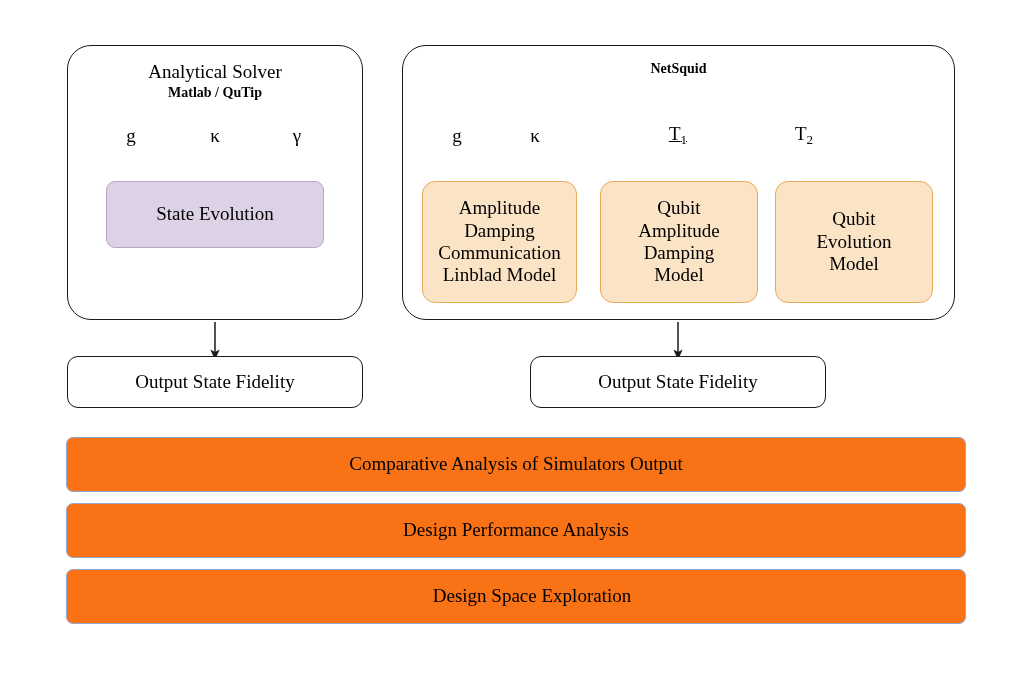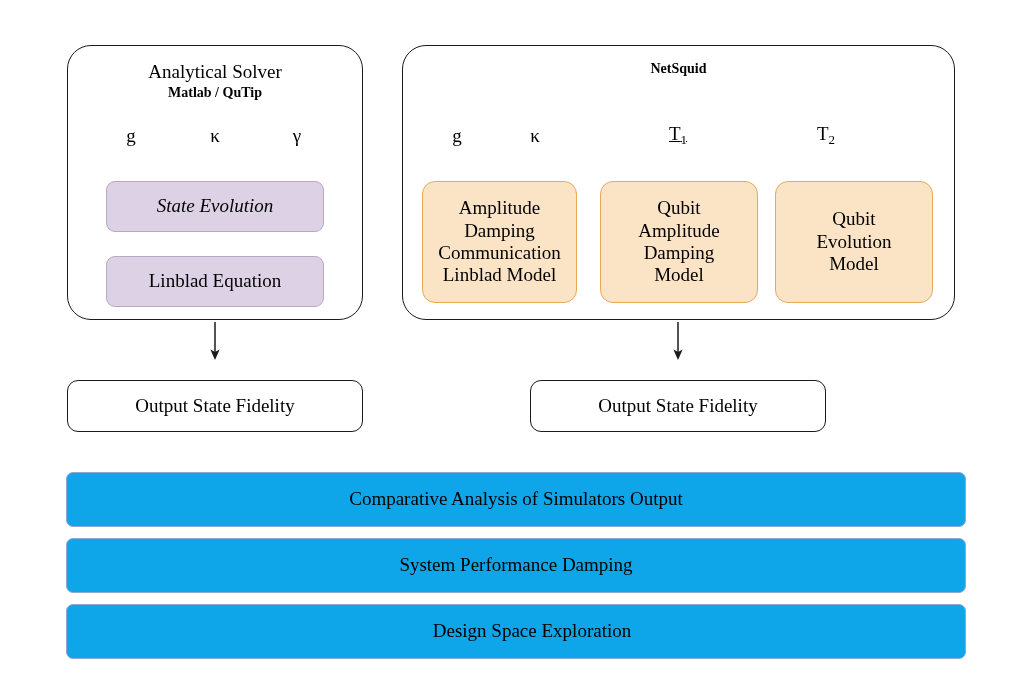--- a/index.html
+++ b/index.html
@@ -57,28 +57,26 @@
     background: #fbe3c6;
     border: 1.5px solid #e8a95a;
     font-size: 19px;
     border-radius: 13px;
   }
   .box-white {
     background: #ffffff;
     border: 1.5px solid #1a1a1a;
     border-radius: 11px;
     font-size: 19px;
-    margin-top: 24px;
   }
   .box-blue {
-    background: #0ea5e9;
+    background: #f97316;
     border: 1.3px solid #8fa8d4;
     border-radius: 7px;
     font-size: 19px;
-    margin-top: 35px;
   }
   .box-orange .inner {
     white-space: nowrap;
   }
 
   
   .param {
     position: absolute;
     font-size: 19px;
     text-align: center;
@@ -140,48 +138,45 @@
   <div class="abs param" style="left:131px; top:125px;">
     <span>g</span>
   </div>
   <div class="abs param" style="left:215px; top:125px;">
     <span>κ</span>
   </div>
   <div class="abs param" style="left:297px; top:125px;">
     <span>γ</span>
   </div>
 
-  <div class="abs box box-purple" style="left:106px; top:181px; width:218px; height:51px;font-style:italic;">
+  <div class="abs box box-purple" style="left:106px; top:181px; width:218px; height:67px;">
     <span>State Evolution</span>
   </div>
 
-  <div class="abs box box-purple" style="left:106px; top:256px; width:218px; height:51px;">
-    <span>Linblad Equation</span>
-  </div>
 
   <div class="abs box box-white" style="left:67px; top:356px; width:296px; height:52px;">
     <span>Output State Fidelity</span>
   </div>
 
   <div class="abs panel" style="left:402px; top:45px; width:553px; height:275px;">
     <div class="panel-title" style="top:14px;">
       <div class="t2">NetSquid</div>
     </div>
   </div>
 
   <div class="abs param" style="left:457px; top:125px;">
     <span>g</span>
   </div>
   <div class="abs param" style="left:535px; top:125px;">
     <span>κ</span>
   </div>
   <div class="abs param" style="left:678px; top:123px;text-decoration:underline;">
     <span>T</span><sub>1</sub>
   </div>
-  <div class="abs param" style="left:826px; top:123px;">
+  <div class="abs param" style="left:804px; top:123px;">
     <span>T</span><sub>2</sub>
   </div>
 
   <div class="abs box box-orange" style="left:422px; top:181px; width:155px; height:122px;">
     <div class="inner">
       <div>Amplitude</div>
       <div>Damping</div>
       <div>Communication</div>
       <div>Linblad Model</div>
     </div>
@@ -206,20 +201,20 @@
 
   <div class="abs box box-white" style="left:530px; top:356px; width:296px; height:52px;">
     <span>Output State Fidelity</span>
   </div>
 
   <div class="abs box box-blue" style="left:66px; top:437px; width:900px; height:55px;">
     <span>Comparative Analysis of Simulators Output</span>
   </div>
 
   <div class="abs box box-blue" style="left:66px; top:503px; width:900px; height:55px;">
-    <span>System Performance Damping</span>
+    <span>Design Performance Analysis</span>
   </div>
 
   <div class="abs box box-blue" style="left:66px; top:569px; width:900px; height:55px;padding-left:32px;">
     <span>Design Space Exploration</span>
   </div>
 
 </div>
 
 </body></html>

